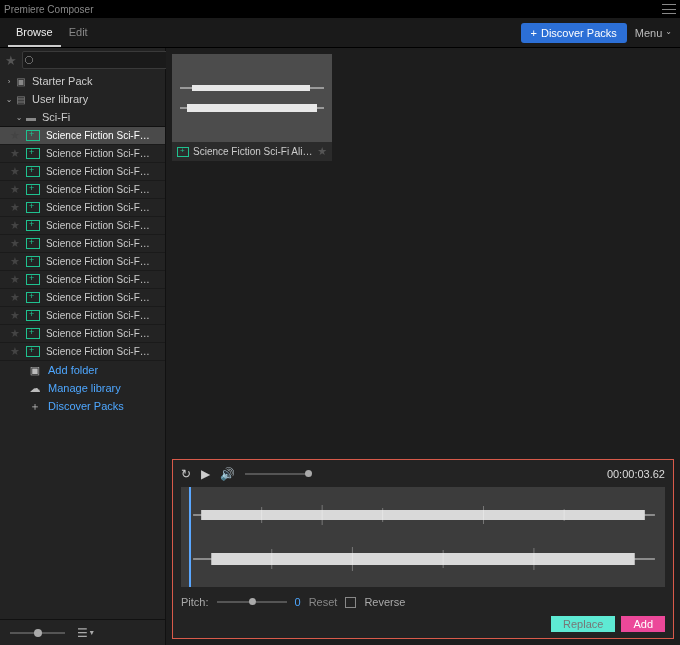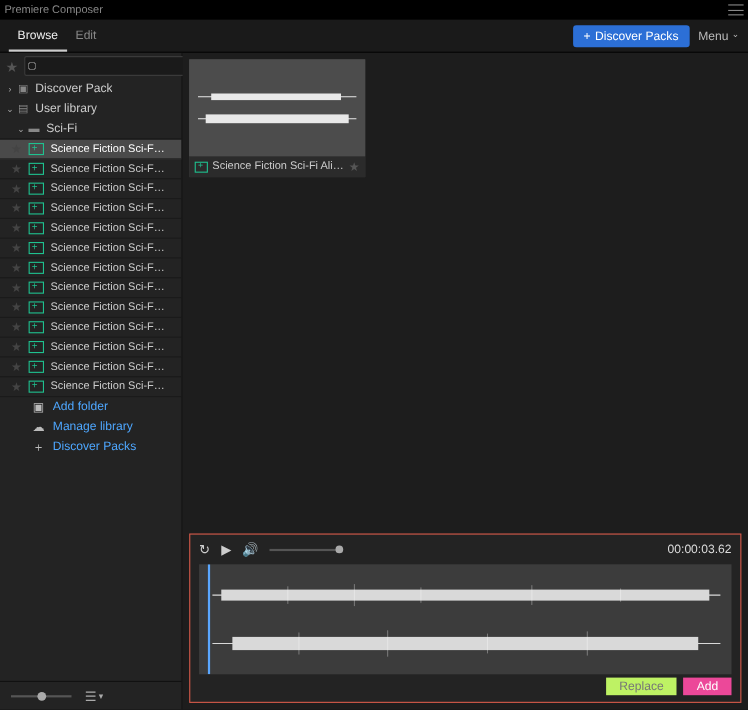--- a/index.html
+++ b/index.html
@@ -58,21 +58,21 @@
   .big-wave { height: 100px; background: #3c3c3c; position: relative; overflow: hidden; }
   .playhead { position: absolute; left: 8px; top: 0; bottom: 0; width: 2px; background: #5aa7ff; }
   .pitch-row { display: flex; align-items: center; gap: 8px; height: 22px; margin-top: 4px; font-size: 11px; color: #aaa; }
   .pitch-slider .track { width: 70px; height: 2px; background: #555; position: relative; }
   .pitch-slider .thumb { width: 7px; height: 7px; background: #aaa; border-radius: 50%; position: absolute; top: -3px; left: 32px; }
   .pitch-val { color: #4ea7ff; }
   .reset { color: #888; cursor: pointer; }
   .chk { width: 11px; height: 11px; border: 1px solid #888; display: inline-block; }
   .footer-btns { display: flex; justify-content: flex-end; gap: 6px; padding: 3px 0; }
   .btn { padding: 2px 12px; font-size: 11px; border: none; cursor: pointer; }
-  .btn.replace { background: #bef264; color: #777; }
+  .btn.replace { background: #5eead4; color: #777; }
   .btn.add { background: #ec4899; color: #fff; }
   svg.wave-line { position: absolute; left: 0; }
 </style>
 </head>
 <body>
 
 <div class="titlebar">
   <span>Premiere Composer</span>
   <span class="menu-icon">
       <span></span>
@@ -102,21 +102,21 @@
 <div class="main">
   <div class="sidebar">
     <div class="search-row">
       <span class="star-btn">★</span>
       <input class="search-input" style="background-image: radial-gradient(circle at 6px 50%, transparent 3px, rgb(102, 102, 102) 3px, rgb(102, 102, 102) 4px, transparent 4px); padding-left: 16px;" placeholder="">
     </div>
     <div class="tree">
       <div class="tree-row depth0">
         <span class="chev">›</span>
         <span class="icon">▣</span>
-        <span class="label">Discover Pack</span>
+        <span class="label">Starter Pack</span>
       </div>
       <div class="tree-row depth0">
         <span class="chev">⌄</span>
         <span class="icon">▤</span>
         <span class="label">User library</span>
       </div>
       <div class="tree-row depth1">
         <span class="chev">⌄</span>
         <span class="icon">▬</span>
         <span class="label">Sci-Fi</span>
@@ -266,19 +266,31 @@
             <line x1="200" y1="21" x2="200" y2="35"></line>
             <line x1="300" y1="19" x2="300" y2="37"></line>
             <line x1="380" y1="22" x2="380" y2="34"></line>
             <line x1="90" y1="62" x2="90" y2="82"></line>
             <line x1="170" y1="60" x2="170" y2="84"></line>
             <line x1="260" y1="63" x2="260" y2="81"></line>
             <line x1="350" y1="61" x2="350" y2="83"></line>
           </g>
         </svg>
       </div>
+      <div class="pitch-row">
+        <span>Pitch:</span>
+        <div class="mini-slider pitch-slider">
+          <div class="track">
+              <div class="thumb"></div>
+            </div>
+        </div>
+        <span class="pitch-val">0</span>
+        <span class="reset">Reset</span>
+        <span class="chk"></span>
+        <span>Reverse</span>
+      </div>
       <div class="footer-btns">
         <button class="btn replace"><span>Replace</span></button>
         <button class="btn add"><span>Add</span></button>
       </div>
     </div>
   </div>
 </div>
 
 </body></html>

